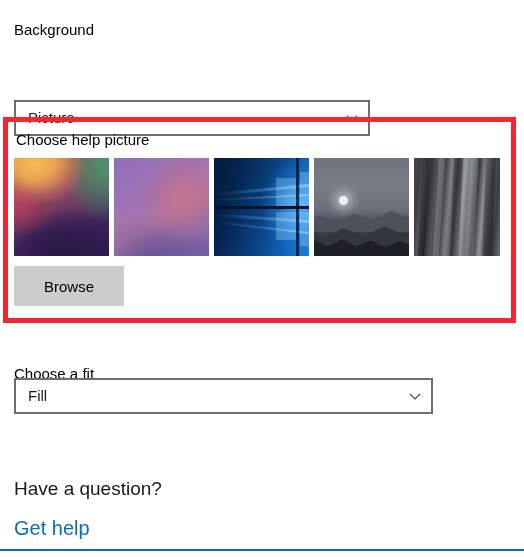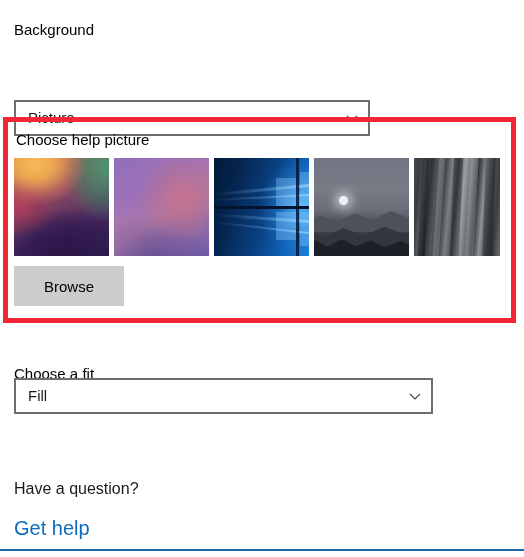--- a/index.html
+++ b/index.html
@@ -177,21 +177,21 @@
     display: flex;
     align-items: center;
     justify-content: center;
     padding: 0;
     cursor: default;
   }
 
   
   .footer-heading {
     position: absolute;
-    font-size: 16px;
+    font-size: 19px;
     line-height: 25px;
     color: #1a1a1a;
     white-space: nowrap;
   }
   .footer-link {
     position: absolute;
     font-size: 20px;
     line-height: 18px;
     color: #0d6bbd;
     text-decoration: none;

